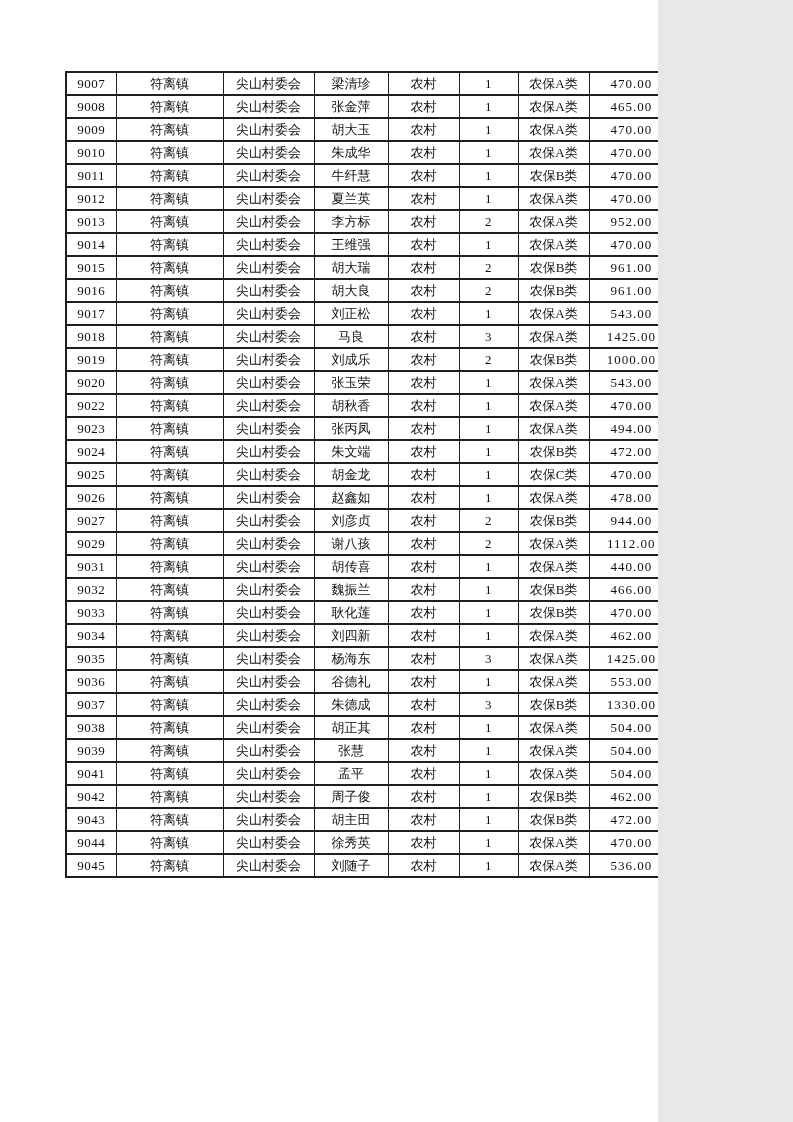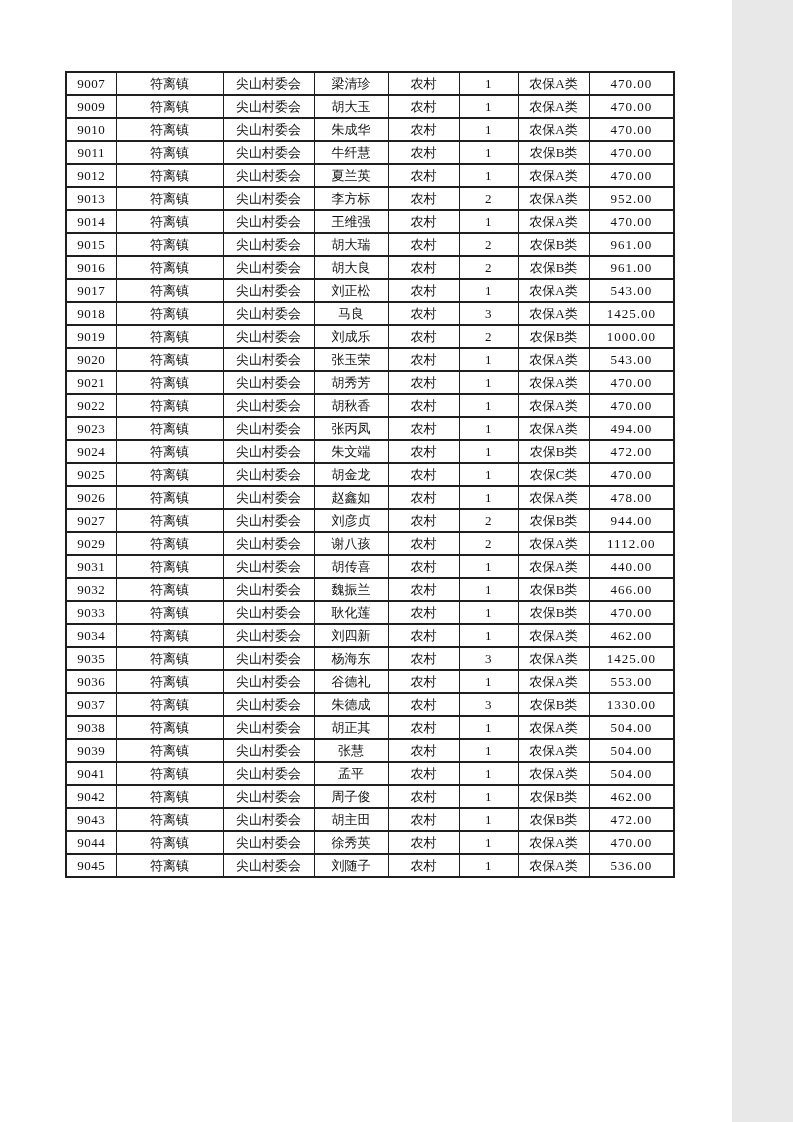--- a/index.html
+++ b/index.html
@@ -9,21 +9,21 @@
   }
   *{box-sizing:border-box;}
   html,body{margin:0;padding:0;}
   body{
     width:793px;height:1122px;
     background:#e8e8e8;
     font-family:"Liberation Serif","DejaVu Serif",serif;
   }
   .page{
     position:relative;
-    width:732px;height:1122px;
+    width:658px;height:1122px;
     background:var(--page-bg);
     overflow:hidden;
   }
   table.roster{
     position:absolute;
     left:65px;top:71px;
     border-collapse:collapse;
     table-layout:fixed;
     width:608px;
     border:2.5px solid var(--border-color);
@@ -77,20 +77,30 @@
           <td class="col-0">9007</td>
           <td class="col-1">符离镇</td>
           <td class="col-2">尖山村委会</td>
           <td class="col-3">梁清珍</td>
           <td class="col-4">农村</td>
           <td class="col-5">1</td>
           <td class="col-6">农保A类</td>
           <td class="col-7">470.00</td>
         </tr>
         <tr>
+          <td class="col-0">9008</td>
+          <td class="col-1">符离镇</td>
+          <td class="col-2">尖山村委会</td>
+          <td class="col-3">张金萍</td>
+          <td class="col-4">农村</td>
+          <td class="col-5">1</td>
+          <td class="col-6">农保A类</td>
+          <td class="col-7">465.00</td>
+        </tr>
+        <tr>
           <td class="col-0">9009</td>
           <td class="col-1">符离镇</td>
           <td class="col-2">尖山村委会</td>
           <td class="col-3">胡大玉</td>
           <td class="col-4">农村</td>
           <td class="col-5">1</td>
           <td class="col-6">农保A类</td>
           <td class="col-7">470.00</td>
         </tr>
         <tr>
@@ -195,30 +205,20 @@
         </tr>
         <tr>
           <td class="col-0">9020</td>
           <td class="col-1">符离镇</td>
           <td class="col-2">尖山村委会</td>
           <td class="col-3">张玉荣</td>
           <td class="col-4">农村</td>
           <td class="col-5">1</td>
           <td class="col-6">农保A类</td>
           <td class="col-7">543.00</td>
-        </tr>
-        <tr>
-          <td class="col-0">9021</td>
-          <td class="col-1">符离镇</td>
-          <td class="col-2">尖山村委会</td>
-          <td class="col-3">胡秀芳</td>
-          <td class="col-4">农村</td>
-          <td class="col-5">1</td>
-          <td class="col-6">农保A类</td>
-          <td class="col-7">470.00</td>
         </tr>
         <tr>
           <td class="col-0">9022</td>
           <td class="col-1">符离镇</td>
           <td class="col-2">尖山村委会</td>
           <td class="col-3">胡秋香</td>
           <td class="col-4">农村</td>
           <td class="col-5">1</td>
           <td class="col-6">农保A类</td>
           <td class="col-7">470.00</td>

